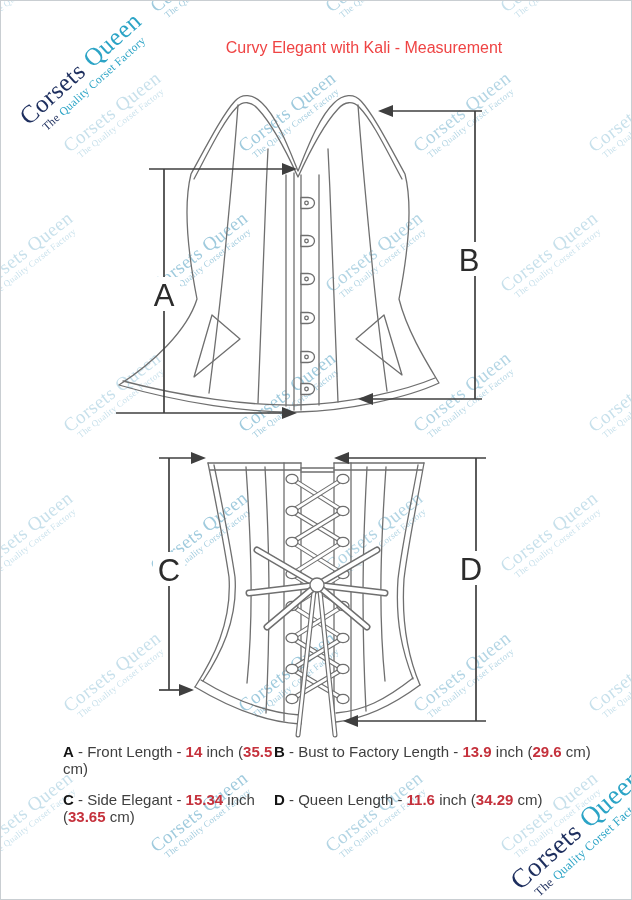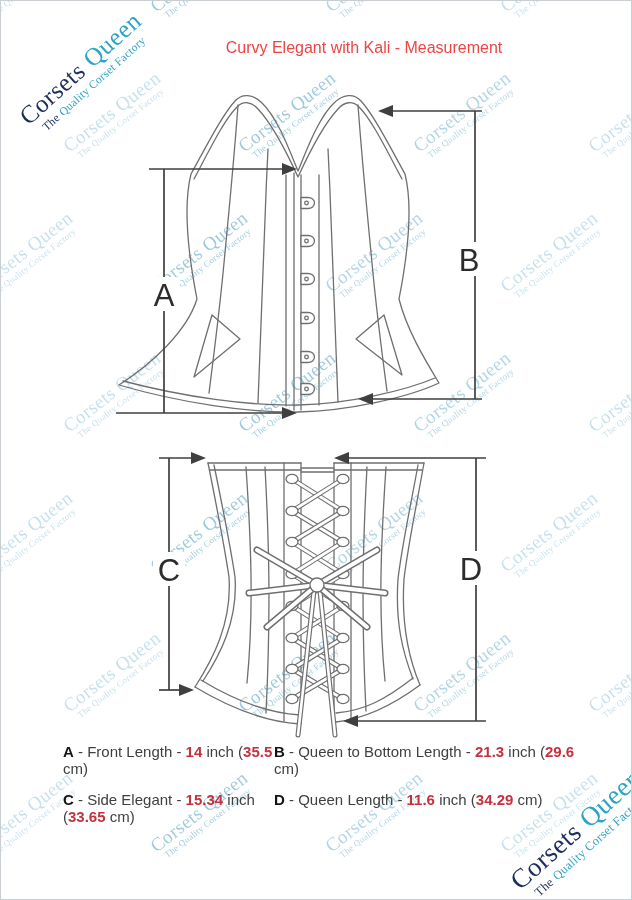--- a/index.html
+++ b/index.html
@@ -348,17 +348,17 @@
         <polygon points="333,457 348,451 348,463" fill="#3f3f3f" stroke="none"></polygon>
         <polygon points="342,720 357,714 357,726" fill="#3f3f3f" stroke="none"></polygon>
         <rect x="454" y="550" width="33" height="34" fill="#ffffff" stroke="none"></rect>
         <text x="470" y="579" text-anchor="middle" font-size="31" fill="#2c2c2c" stroke="none">D</text>
       </g>
     </g>
   </svg>
 
   <div class="footer">
     <div class="m-entry"><span class="m-letter">A</span><span> - Front Length - </span><span class="m-num">14</span><span> inch (</span><span class="m-num">35.5</span><span> cm)</span></div>
-    <div class="m-entry"><span class="m-letter">B</span><span> - Queen to Bottom Length - </span><span class="m-num">21.3</span><span> inch (</span><span class="m-num">29.6</span><span> cm)</span></div>
+    <div class="m-entry"><span class="m-letter">B</span><span> - Bust to Factory Length - </span><span class="m-num">13.9</span><span> inch (</span><span class="m-num">29.6</span><span> cm)</span></div>
     <div class="m-entry"><span class="m-letter">C</span><span> - Side Elegant - </span><span class="m-num">15.34</span><span> inch (</span><span class="m-num">33.65</span><span> cm)</span></div>
     <div class="m-entry"><span class="m-letter">D</span><span> - Queen Length - </span><span class="m-num">11.6</span><span> inch (</span><span class="m-num">34.29</span><span> cm)</span></div>
   </div>
 </div>
 
 </body></html>

